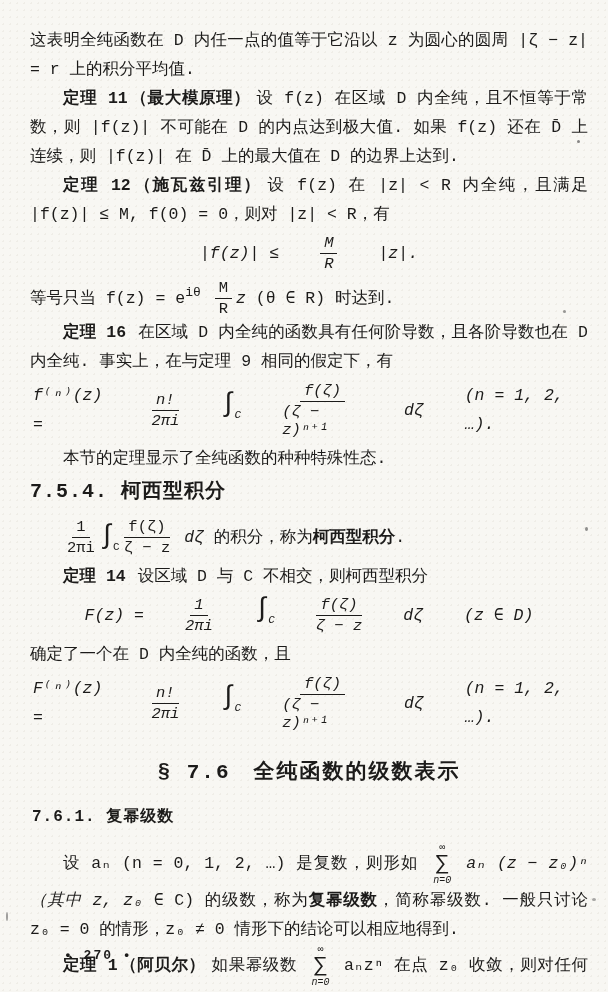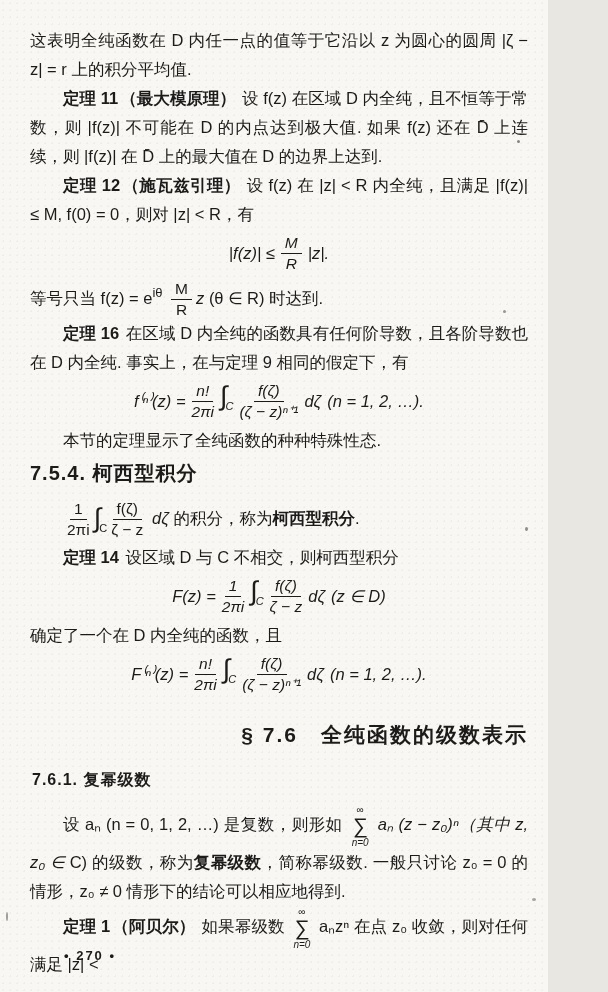--- a/index.html
+++ b/index.html
@@ -1,41 +1,42 @@
 <!DOCTYPE html>
 <html><head>
 <meta charset="utf-8">
 <style>
   html,body{margin:0;padding:0;background:#e9e7e2;}
   .page{
     position:relative;
-    width:548px;height:992px;
+    width:608px;height:992px;
     box-sizing:border-box;
     margin:0;
     padding:26px 20px 8px 30px;
     background:#f8f7f3;
     background-image:radial-gradient(#efede7 1px, transparent 1px);
     background-size:7px 7px;
     color:#1c1b1a;
-    font-family:Liberation Sans, sans-serif;
+    font-family:Liberation Mono, monospace;
     font-size:16.5px;
     line-height:29px;
     overflow:hidden;
   }
   .para{margin:0;text-align:justify;}
   .indent{text-indent:2em;}
   b,.bold{font-weight:bold;}
   .thmlabel{font-weight:bold;margin-right:2px;}
   .thmtitle{font-weight:bold;margin-right:6px;}
 
   
   .formula{
     display:flex;align-items:center;justify-content:center;
     margin:5px 0;text-indent:0;
     font-style:italic;
+    gap:35px;
   }
   .formula > *{margin:0 3px;}
   .frac{
     display:inline-flex;flex-direction:column;align-items:center;
     vertical-align:middle;line-height:18px;font-size:15.5px;
     text-indent:0;
   }
   .frac .num{display:block;border-bottom:1.4px solid #1c1b1a;padding:0 4px 1px;}
   .frac .den{display:block;padding-top:1px;}
   .intwrap{display:inline-block;white-space:nowrap;text-indent:0;}
@@ -45,21 +46,21 @@
     display:inline-flex;flex-direction:column;align-items:center;
     vertical-align:middle;line-height:1;margin:0 4px;text-indent:0;
   }
   .bigop .lim{font-size:10px;font-style:italic;line-height:11px;}
   .bigop .op{font-size:21px;font-style:normal;line-height:22px;}
   sup.msup{font-size:13px;vertical-align:7px;}
   .mi{font-style:italic;}
 
   
   .h-sub{font-size:20px;font-weight:bold;margin:4px 0 12px;letter-spacing:1px;}
-  .h-main{font-size:21px;font-weight:bold;text-align:right;margin:26px 0 16px;letter-spacing:2px;text-indent:0;}
+  .h-main{font-size:21px;font-weight:bold;text-align:center;margin:26px 0 16px;letter-spacing:2px;text-indent:0;}
   .h-sub2{font-size:16px;font-weight:bold;margin:16px 2px 10px;letter-spacing:1px;}
 
   .flowmath .frac{margin:0 4px;}
   .pagenum{
     position:absolute;left:64px;bottom:22px;
     font-weight:bold;font-size:13px;letter-spacing:2px;
   }
   .speck{position:absolute;background:#555;border-radius:50%;}
   .s1{width:3px;height:3px;right:28px;top:140px;opacity:.7;}
   .s2{width:3px;height:3px;right:42px;top:310px;opacity:.6;}

